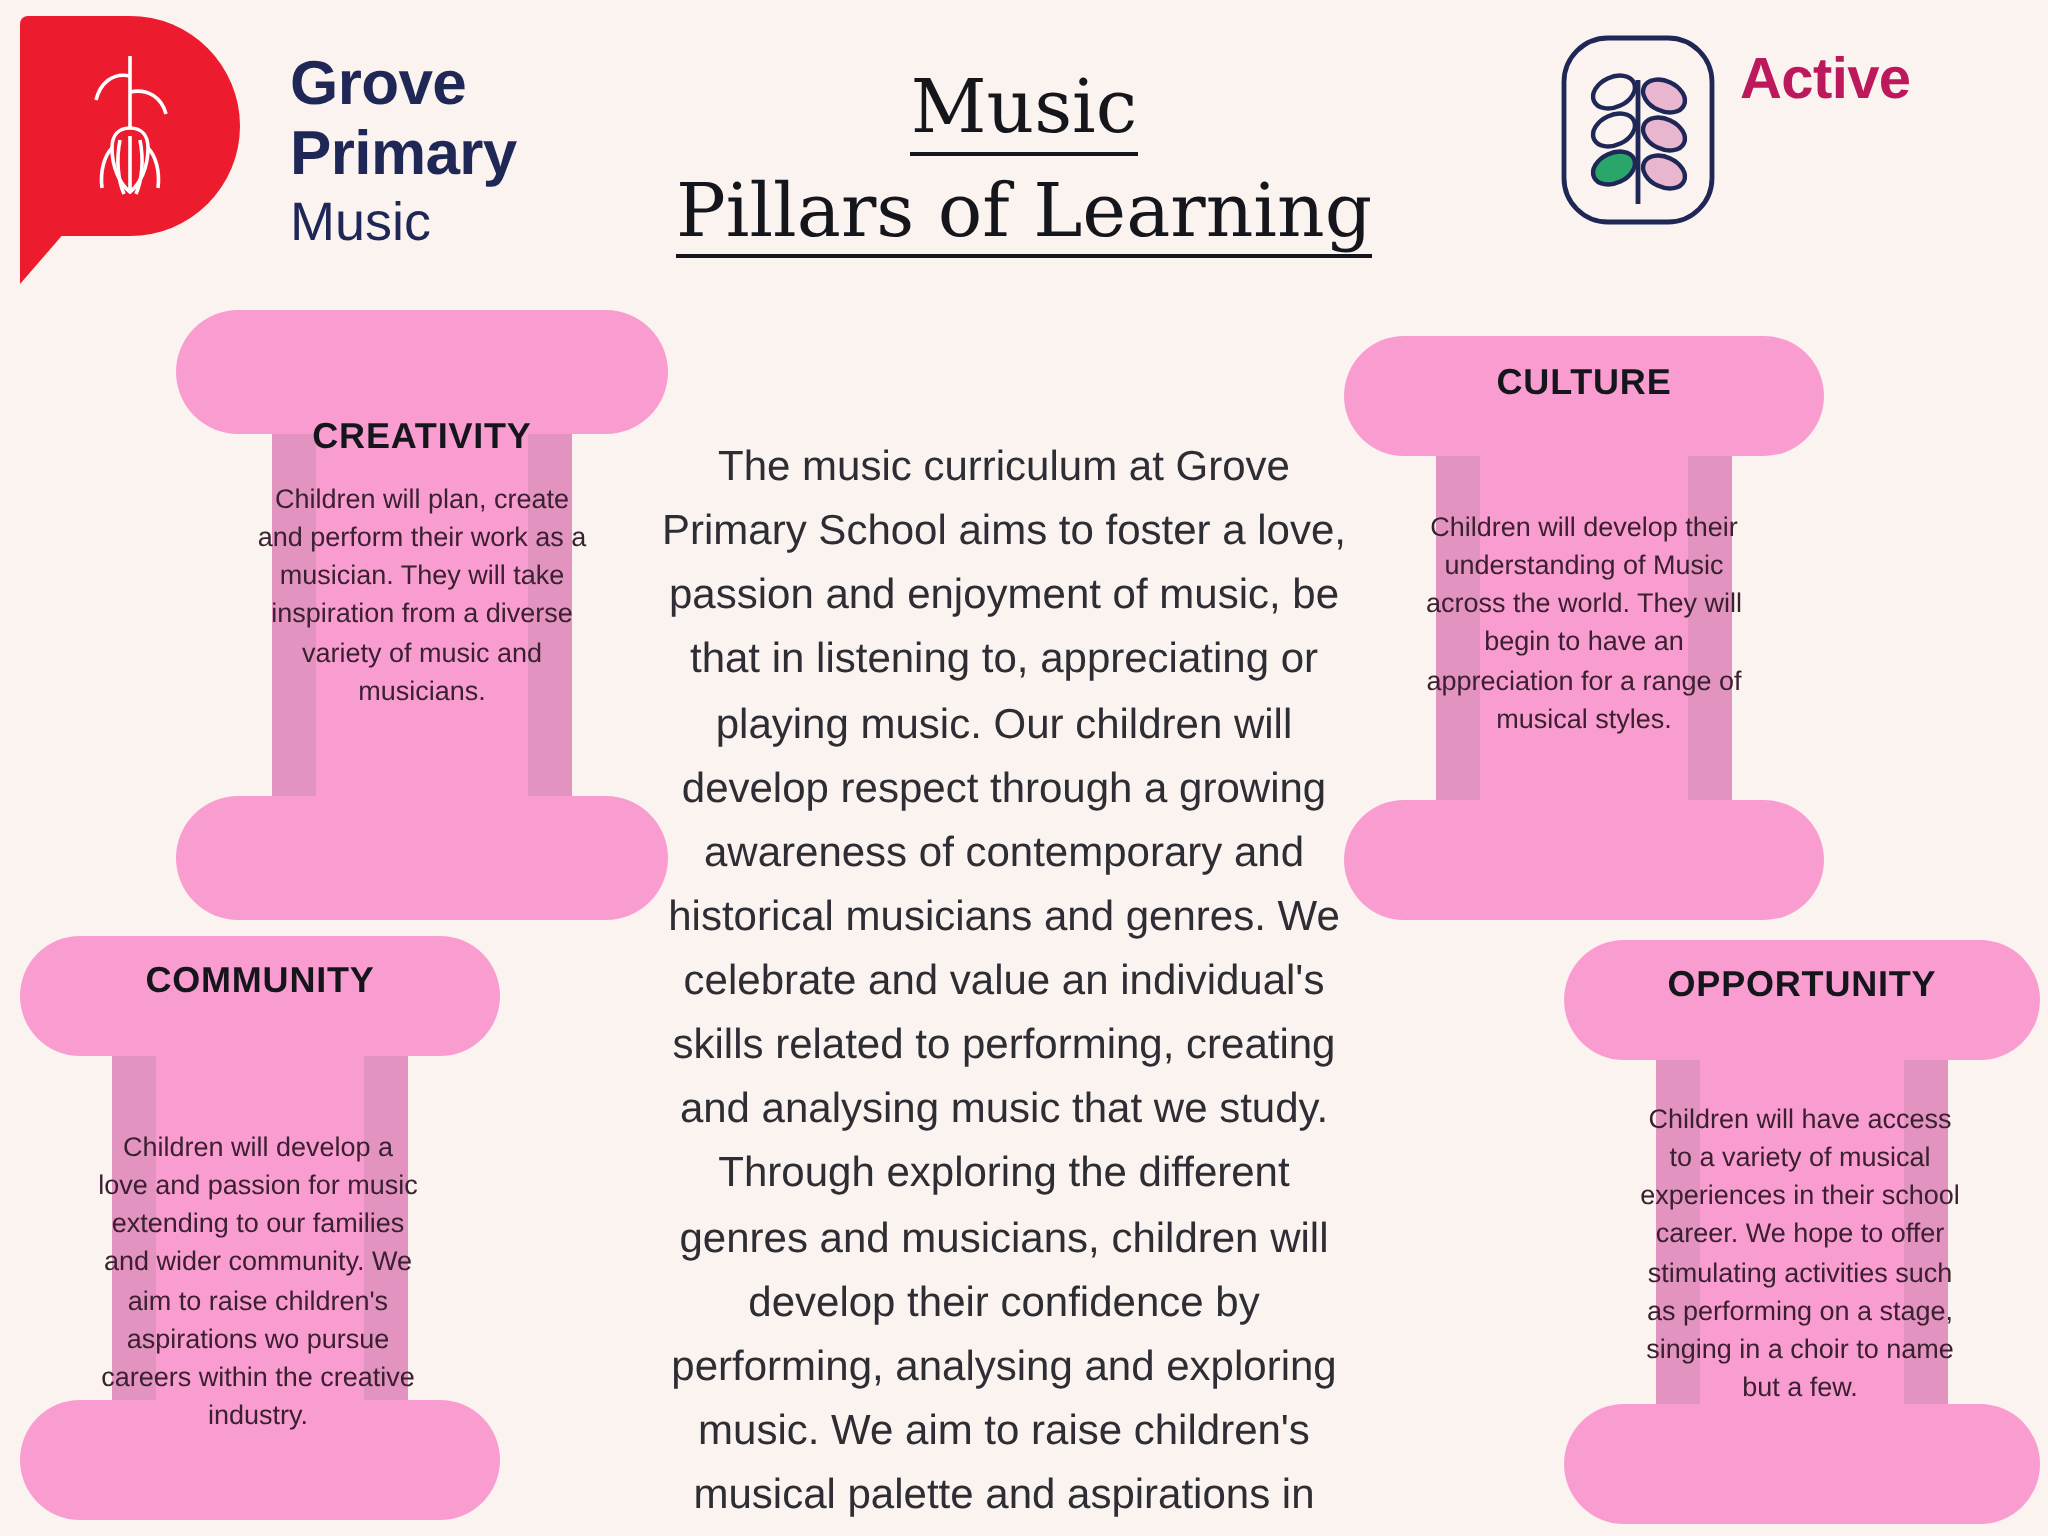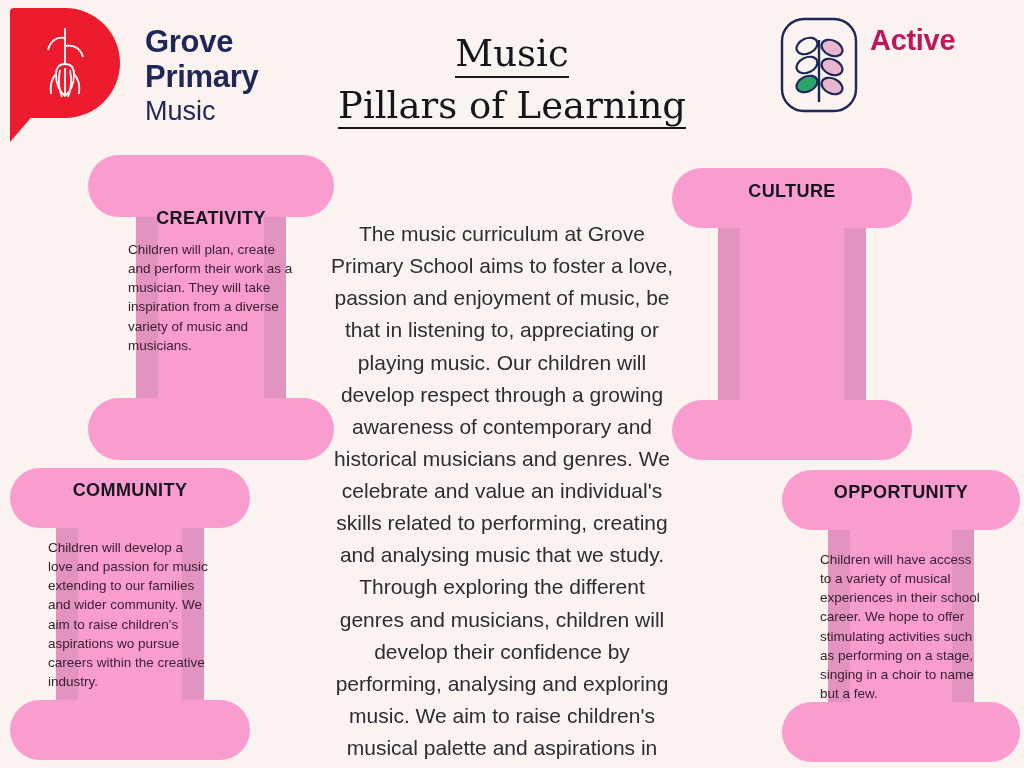--- a/index.html
+++ b/index.html
@@ -156,21 +156,21 @@
     z-index: 4;
     text-align: center;
     font-weight: bold;
     color: #15151c;
     letter-spacing: 0.4px;
     font-size: 18px;
   }
   .pillar-body {
     position: absolute;
     z-index: 4;
-    text-align: left;
+    text-align: center;
     color: #3a2030;
     font-size: 13.5px;
     line-height: 1.42;
   }
 
   
   .intro {
     position: absolute;
     left: 330px;
     top: 218px;
@@ -241,29 +241,30 @@
   <div class="pillar-label" style="left:0; top:13px; width:246px;margin-top:40px;">CREATIVITY</div>
   <div class="pillar-body" style="left:40px; top:85px; width:166px;">Children will plan, create and perform their work as a musician. They will take inspiration from a diverse variety of music and musicians.</div>
 </div>
 
 <div class="pillar" style="left:672px; top:168px; width:240px; height:292px;">
   <div class="shaft" style="left:46px; top:24px; width:148px; height:240px;"></div>
   <div class="shaft-inner" style="left:68px; top:24px; width:104px; height:240px;"></div>
   <div class="cap" style="left:0; top:0; width:240px; height:60px;"></div>
   <div class="base" style="left:0; top:232px; width:240px; height:60px;"></div>
   <div class="pillar-label" style="left:0; top:13px; width:240px;">CULTURE</div>
+  <div class="pillar-body" style="left:40px; top:86px; width:160px;">Children will develop their understanding of Music across the world. They will begin to have an appreciation for a range of musical styles.</div>
 </div>
 
 <div class="pillar" style="left:10px; top:468px; width:240px; height:336px;">
   <div class="shaft" style="left:46px; top:24px; width:148px; height:240px;"></div>
   <div class="shaft-inner" style="left:68px; top:24px; width:104px; height:240px;"></div>
   <div class="cap" style="left:0; top:0; width:240px; height:60px;"></div>
   <div class="base" style="left:0; top:232px; width:240px; height:60px;"></div>
   <div class="pillar-label" style="left:0; top:12px; width:240px;">COMMUNITY</div>
-  <div class="pillar-body" style="left:38px; top:70px; width:162px;">Children will develop a love and passion for music extending to our families and wider community. We aim to raise children's aspirations wo pursue careers within the creative industry.</div>
+  <div class="pillar-body" style="left:38px; top:96px; width:162px;">Children will develop a love and passion for music extending to our families and wider community. We aim to raise children's aspirations wo pursue careers within the creative industry.</div>
 </div>
 
 <div class="pillar" style="left:782px; top:470px; width:238px; height:220px;">
   <div class="shaft" style="left:46px; top:24px; width:146px; height:240px;"></div>
   <div class="shaft-inner" style="left:68px; top:24px; width:102px; height:240px;"></div>
   <div class="cap" style="left:0; top:0; width:238px; height:60px;"></div>
   <div class="base" style="left:0; top:232px; width:238px; height:60px;"></div>
   <div class="pillar-label" style="left:0; top:12px; width:238px;">OPPORTUNITY</div>
   <div class="pillar-body" style="left:38px; top:80px; width:160px;">Children will have access to a variety of musical experiences in their school career. We hope to offer stimulating activities such as performing on a stage, singing in a choir to name but a few.</div>
 </div>

